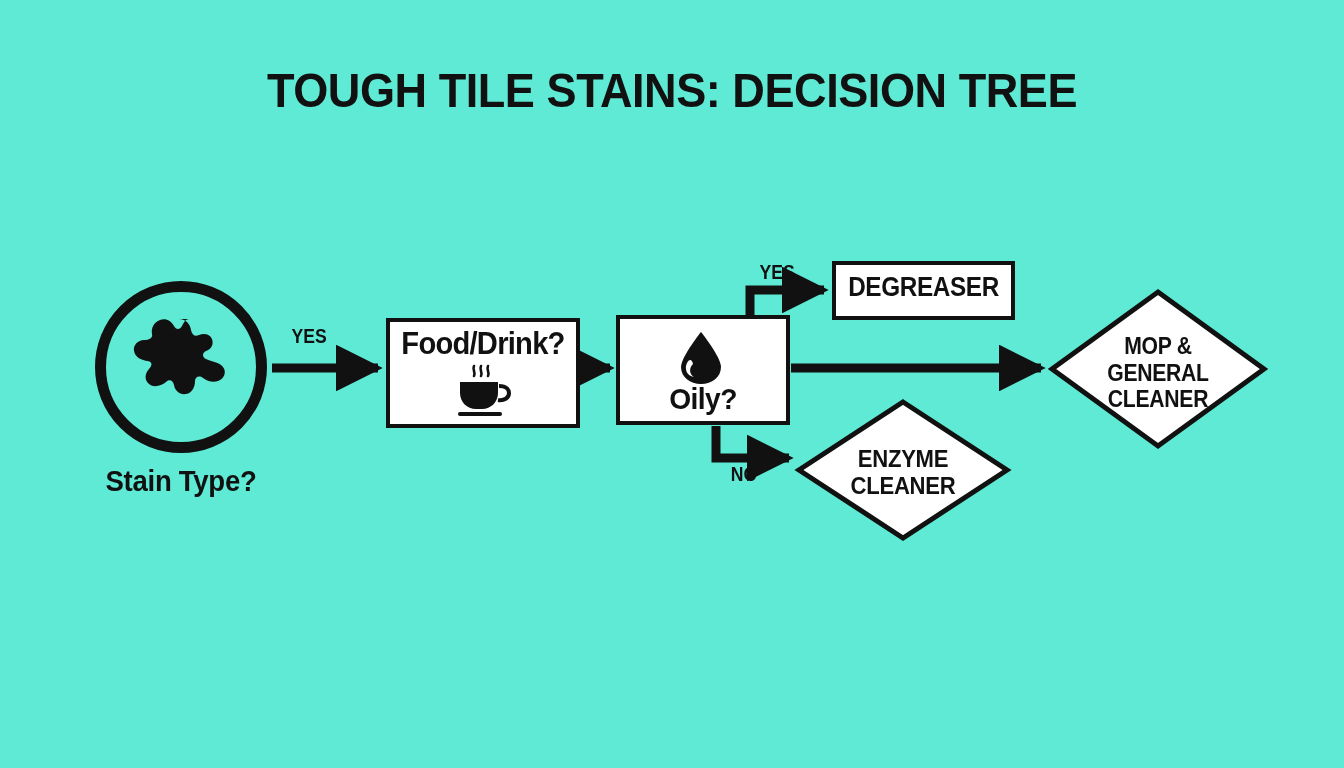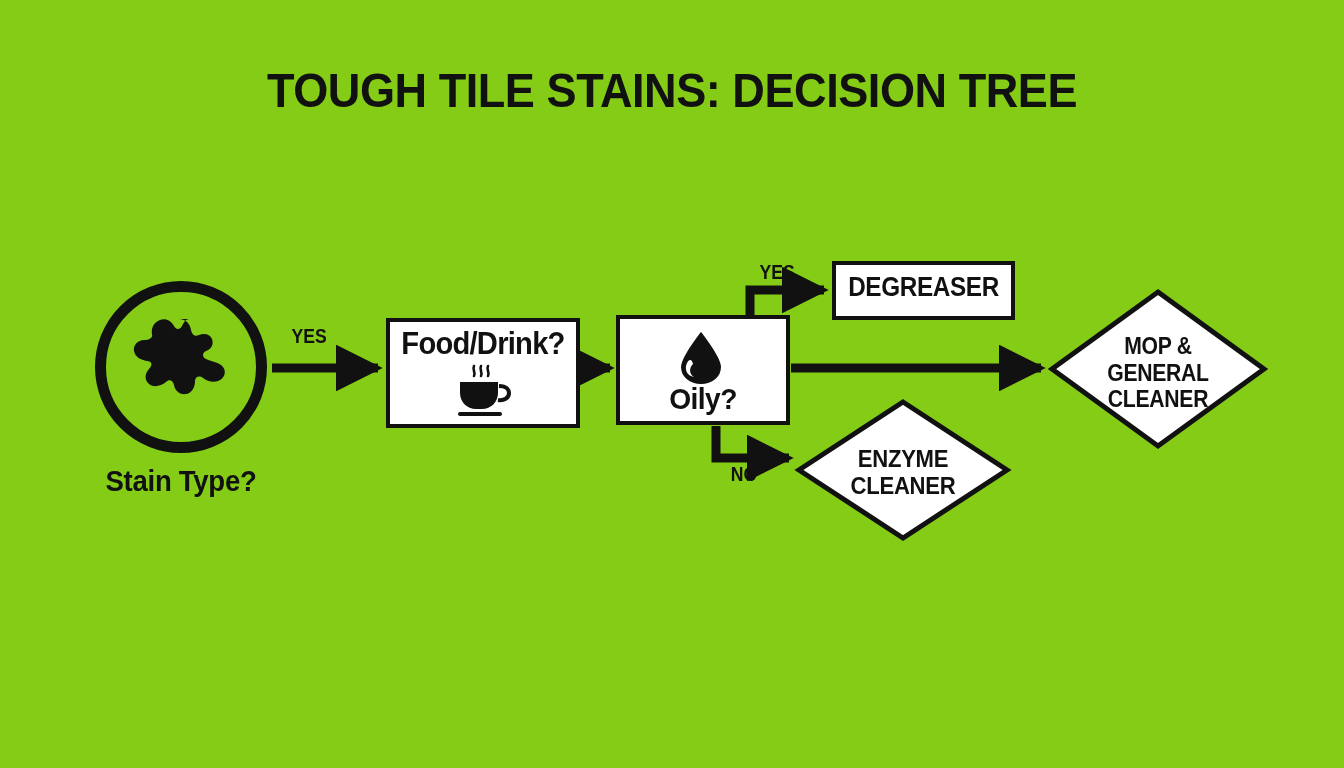--- a/index.html
+++ b/index.html
@@ -11,21 +11,21 @@
     height: 768px;
     background: #fdfdfd;
     font-family: "Liberation Sans", sans-serif;
     overflow: hidden;
     position: relative;
   }
   #stage {
     position: relative;
     width: 1344px;
     height: 768px;
-    background: #84cc16;
+    background: #5eead4;
   }
   
   .title {
     position: absolute;
     left: 0;
     top: 62px;
     width: 1344px;
     text-align: center;
     font-family: "Liberation Sans Narrow", "Liberation Sans", sans-serif;
     font-size: 49px;

